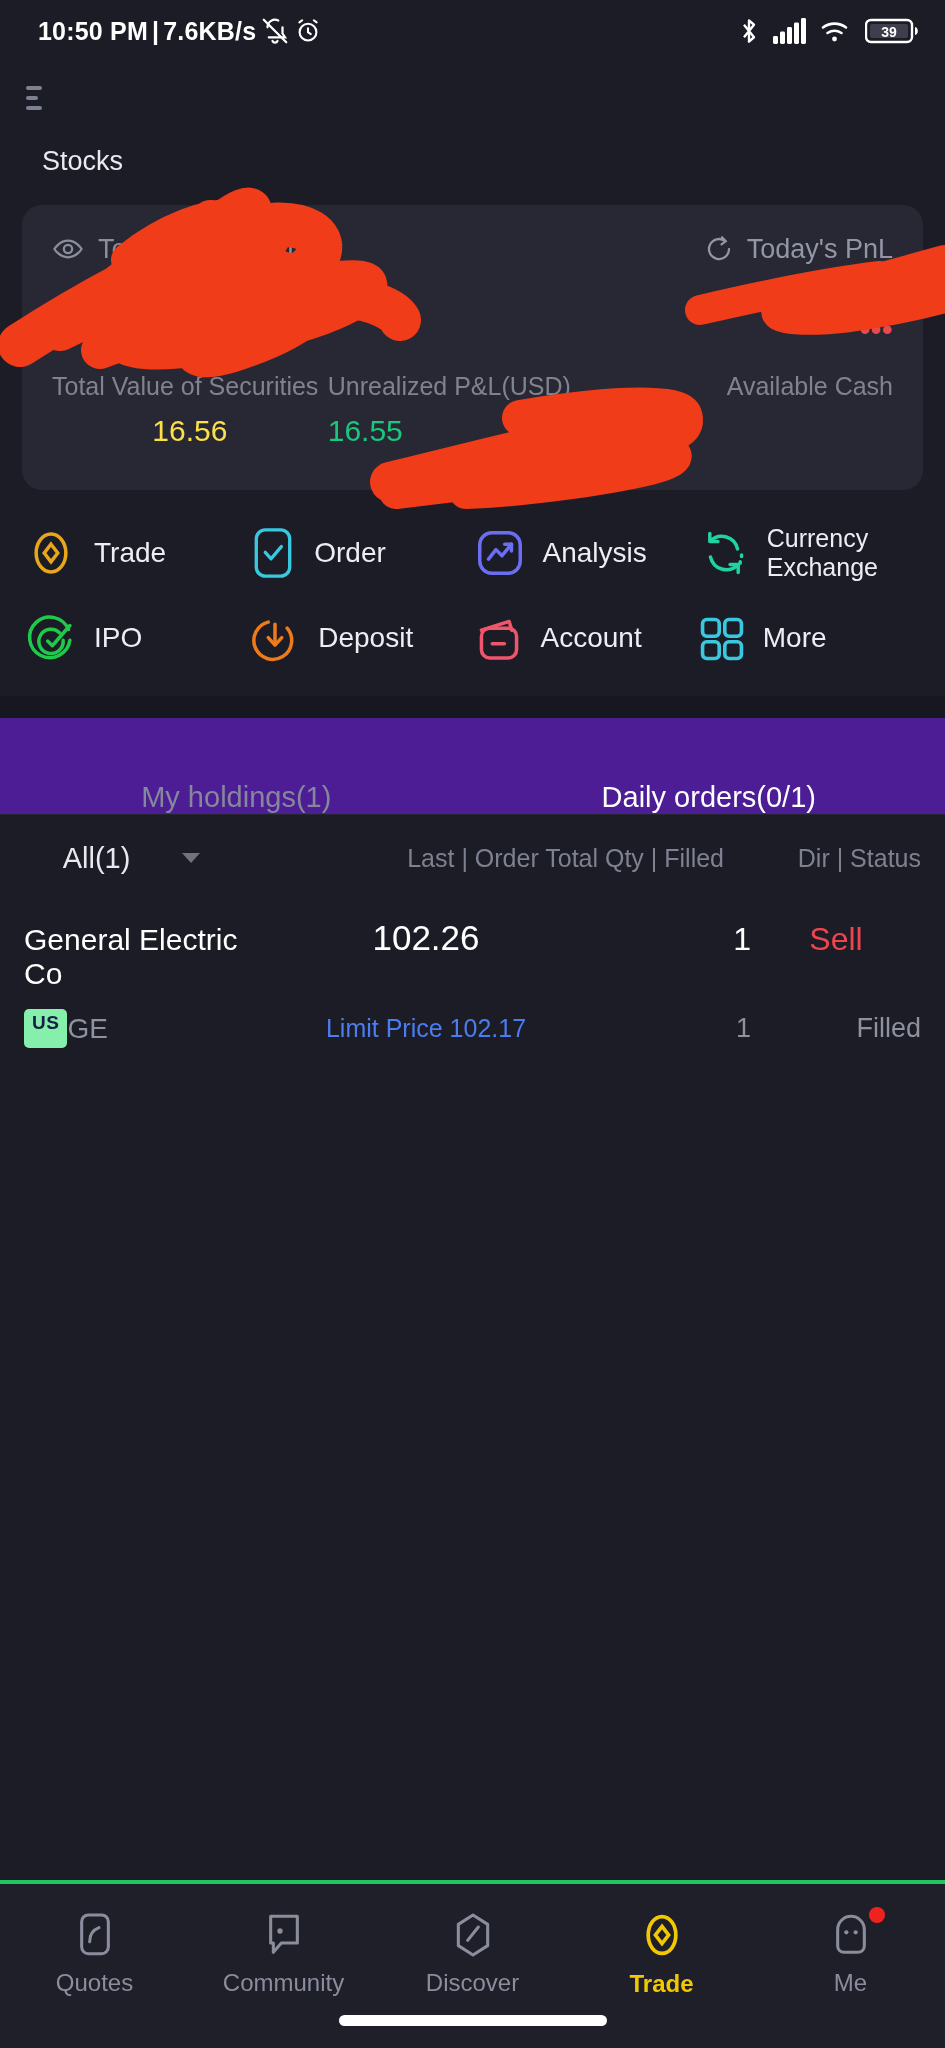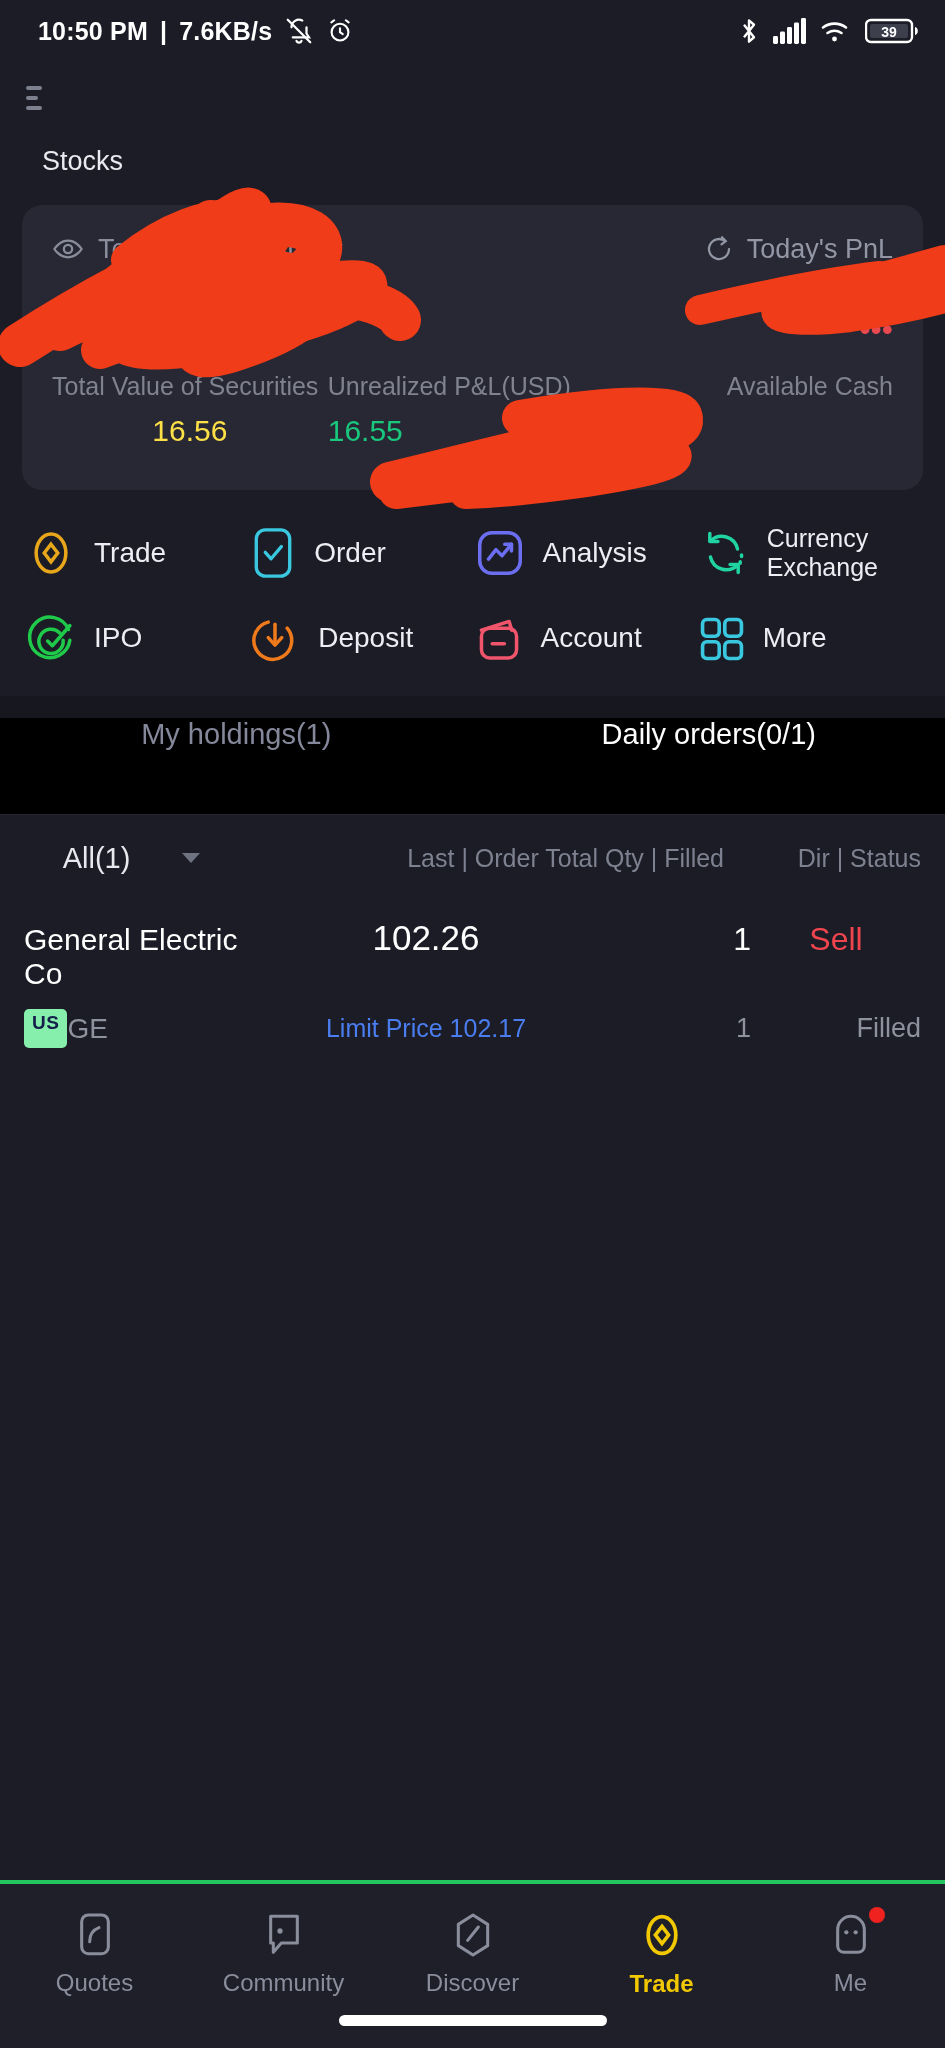--- a/index.html
+++ b/index.html
@@ -10,21 +10,21 @@
     overflow: hidden;
   }
   .phone { position: relative; width: 945px; height: 2048px; background: #1b1c25; }
 
   
   .statusbar {
     height: 62px; display: flex; align-items: center;
     justify-content: space-between; padding: 0 26px 0 38px;
     color: #ffffff;
   }
-  .sb-left { display: flex; align-items: center; gap: 12px; font-size: 25px; font-weight: 600; letter-spacing: .2px; }
+  .sb-left { display: flex; align-items: center; gap: 4px; font-size: 25px; font-weight: 600; letter-spacing: .2px; }
   .sb-right { display: flex; align-items: center; gap: 13px; }
   .icon-svg { display: block; }
 
   
   .titlebar { display: flex; align-items: center; gap: 18px; padding: 20px 0 0 26px; }
   .menu-lines { display: flex; flex-direction: column; gap: 6px; width: 16px; padding-top: 4px; }
   .menu-lines i { display: block; height: 4px; border-radius: 2px; background: #7d808f; }
   .menu-lines i:nth-child(1) { width: 16px; }
   .menu-lines i:nth-child(2) { width: 12px; }
   .menu-lines i:nth-child(3) { width: 16px; }
@@ -66,21 +66,21 @@
   .quick { padding: 34px 24px 0 24px; }
   .qrow { display: flex; align-items: center; margin-bottom: 30px; }
   .qitem { flex: 1; display: flex; align-items: center; gap: 16px; }
   .qitem .qlabel { font-size: 28px; color: #eceef4; line-height: 1.15; }
   .qlabel.two { font-size: 25px; }
 
   
   .band { height: 22px; background: #16171f; margin-top: 8px; }
 
   
-  .tabs { display: flex; height: 96px; align-items: flex-start; background: #000000; }
+  .tabs { display: flex; height: 96px; align-items: flex-end; background: #4c1d95; }
   .tab { flex: 1; text-align: center; font-size: 29px; color: #85889a; }
   .tab.active { color: #ffffff; }
 
   
   .thead { display: flex; align-items: center; height: 88px; padding: 0 24px; border-top: 1px solid #24252f; }
   .th-left { width: 215px; display: flex; align-items: center; justify-content: center; gap: 48px; }
   .th-filter { font-size: 29px; color: #e7e9ef; }
   .th-mid { flex: 1; text-align: right; font-size: 25px; color: #7e8190; padding-right: 12px; }
   .th-right { width: 185px; text-align: right; font-size: 25px; color: #7e8190; }
 

